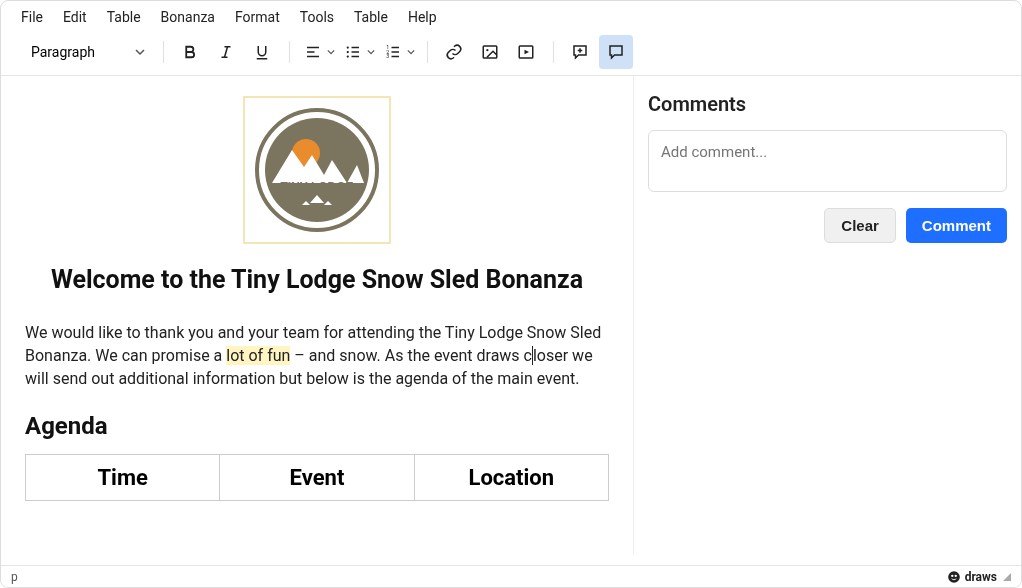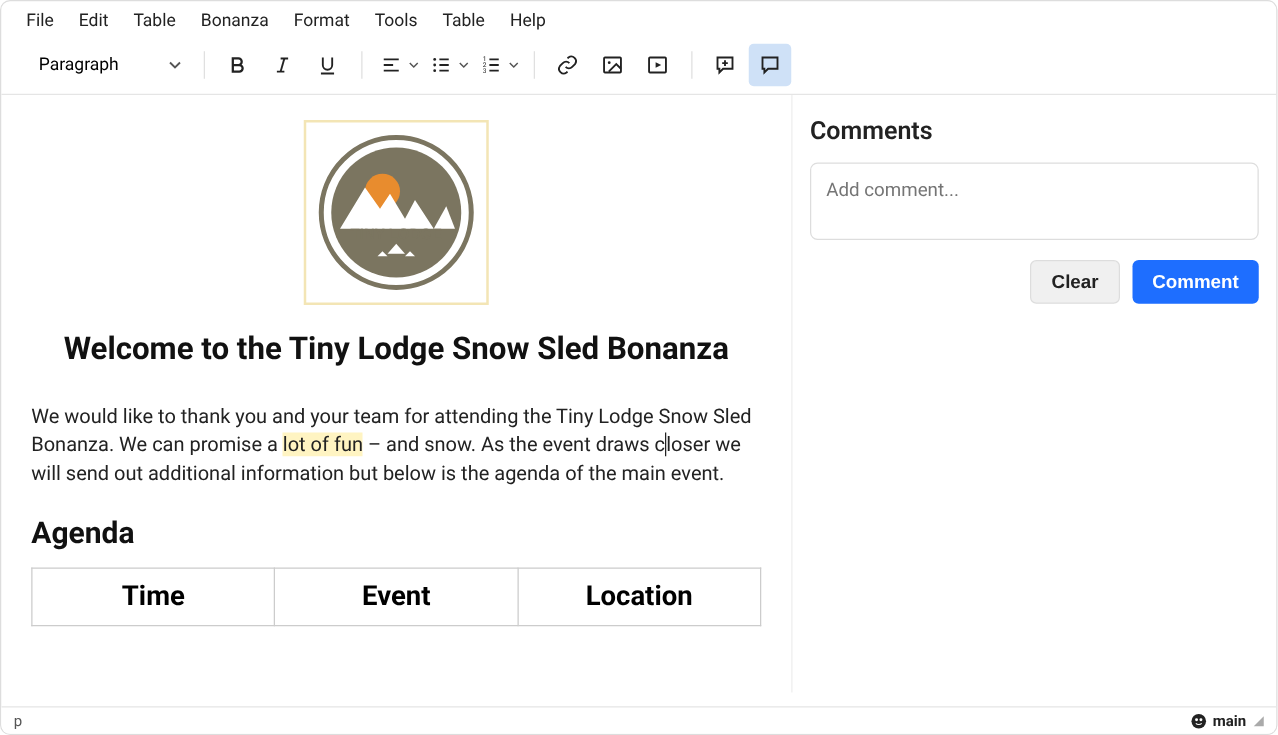--- a/index.html
+++ b/index.html
@@ -373,17 +373,17 @@
 <div class="statusbar">
   <span>p</span>
   <div style="display:flex;align-items:center;">
     <div class="tiny-logo">
       <svg width="14" height="14" viewBox="0 0 24 24">
           <circle cx="12" cy="12" r="10" fill="#222"></circle>
           <circle cx="9" cy="10" r="2" fill="#fff"></circle>
           <circle cx="15" cy="10" r="2" fill="#fff"></circle>
           <path d="M8 15c2 2 6 2 8 0" stroke="#fff" stroke-width="1.5" fill="none"></path>
         </svg>
-      <span>main</span>
+      <span>draws</span>
     </div>
     <div class="resize-handle"></div>
   </div>
 </div>
 
 </body></html>

